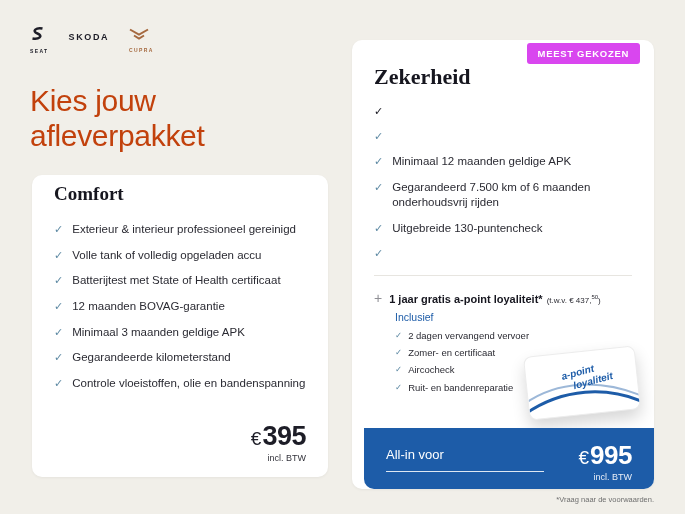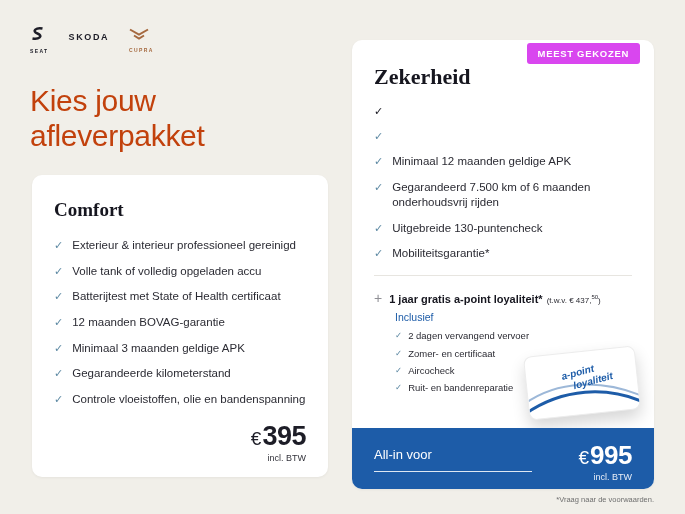--- a/index.html
+++ b/index.html
@@ -19,21 +19,21 @@
   .brand.cupra .sublabel { color:#a5693f; }
   .brand .wordmark { font-size:9px; font-weight:700; letter-spacing:1.6px; color:#1d1d27; }
   .brand.skoda { padding-top:6px; }
 
   
   .headline { position:absolute; top:84px; left:30px; width:300px;
     font-size:30px; line-height:1.15; font-weight:400; letter-spacing:-0.3px; color:#c2410c; }
 
   
   .card { position:absolute; background:#fff; border-radius:10px; box-shadow:0 1px 3px rgba(0,0,0,0.05); }
-  .comfort-card { left:32px; top:175px; width:296px; height:302px; padding:24px 22px; }
+  .comfort-card { left:32px; top:175px; width:296px; height:302px; padding:8px 22px; }
   .card-title { font-weight:700; color:#16161f;font-family:Liberation Serif, serif; }
   .comfort-card .card-title { font-size:19px; margin-bottom:17px; }
 
   .check-list { list-style:none; }
   .check-list li { display:flex; gap:9px; font-size:11.5px; line-height:1.32; color:#2b2b33; margin-bottom:10.5px; }
   .check { color:#5d89a3; font-size:11px; font-weight:700; flex:0 0 auto; }
   .check-list li.bold span:last-child { font-weight:700; color:#16161f; }
 
   .price-block { position:absolute; right:22px; bottom:14px; text-align:right; }
   .price { display:flex; align-items:baseline; justify-content:flex-end; gap:1px; }
@@ -63,21 +63,21 @@
   
   .loyalty-card { position:absolute; right:16px; bottom:74px; width:112px; height:64px;
     background:#fff; border:1px solid #ececec; border-radius:8px;
     box-shadow:0 8px 16px rgba(0,0,0,0.16); transform:rotate(-6deg); overflow:hidden; }
   .loyalty-card svg { position:absolute; left:0; top:0; }
   .loyalty-card-text { position:absolute; top:13px; left:36px; transform:rotate(-9deg);
     color:#1d5ca8; font-style:italic; font-weight:700; font-size:10px; line-height:1.2; }
   .loyalty-card-text .line2 { margin-left:9px; }
 
   
-  .card-footer { position:absolute; left:0; right:0; bottom:0; height:61px; background:#1d5ca8;
+  .card-footer { position:absolute; left:12px; right:0; bottom:0; height:61px; background:#1d5ca8;
     border-radius:0 0 10px 10px; display:flex; justify-content:space-between;
     padding:12px 22px 9px; color:#fff; }
   .allin { font-size:13px; border-bottom:1px solid rgba(255,255,255,0.85);
     padding-bottom:9px; width:158px; margin-top:7px; height:fit-content; }
   .footer-price { text-align:right; }
   .footer-price .price .euro, .footer-price .price .amount { color:#fff; }
   .footer-price .price .amount { font-size:26px; }
   .footer-price .price-note { color:#e8eef7; }
 
   .footnote { position:absolute; left:352px; top:495px; width:302px; text-align:right;
@@ -168,21 +168,20 @@
     <li>
         <span class="check">✓</span>
         <span>Gegarandeerd 7.500 km of 6 maanden onderhoudsvrij rijden</span>
       </li>
     <li>
         <span class="check">✓</span>
         <span>Uitgebreide 130-puntencheck</span>
       </li>
     <li>
         <span class="check">✓</span>
-        <span>Mobiliteitsgarantie*</span>
       </li>
   </ul>
   <hr class="divider">
   <div class="loyalty-row">
     <span class="plus">+</span>
     <span>
       <span class="loyalty-title">1 jaar gratis a-point loyaliteit*</span><span class="twv"><span>(t.w.v. € 437,</span><sup>50</sup><span>)</span></span>
     </span>
   </div>
   <div class="inclusief">Inclusief</div>

